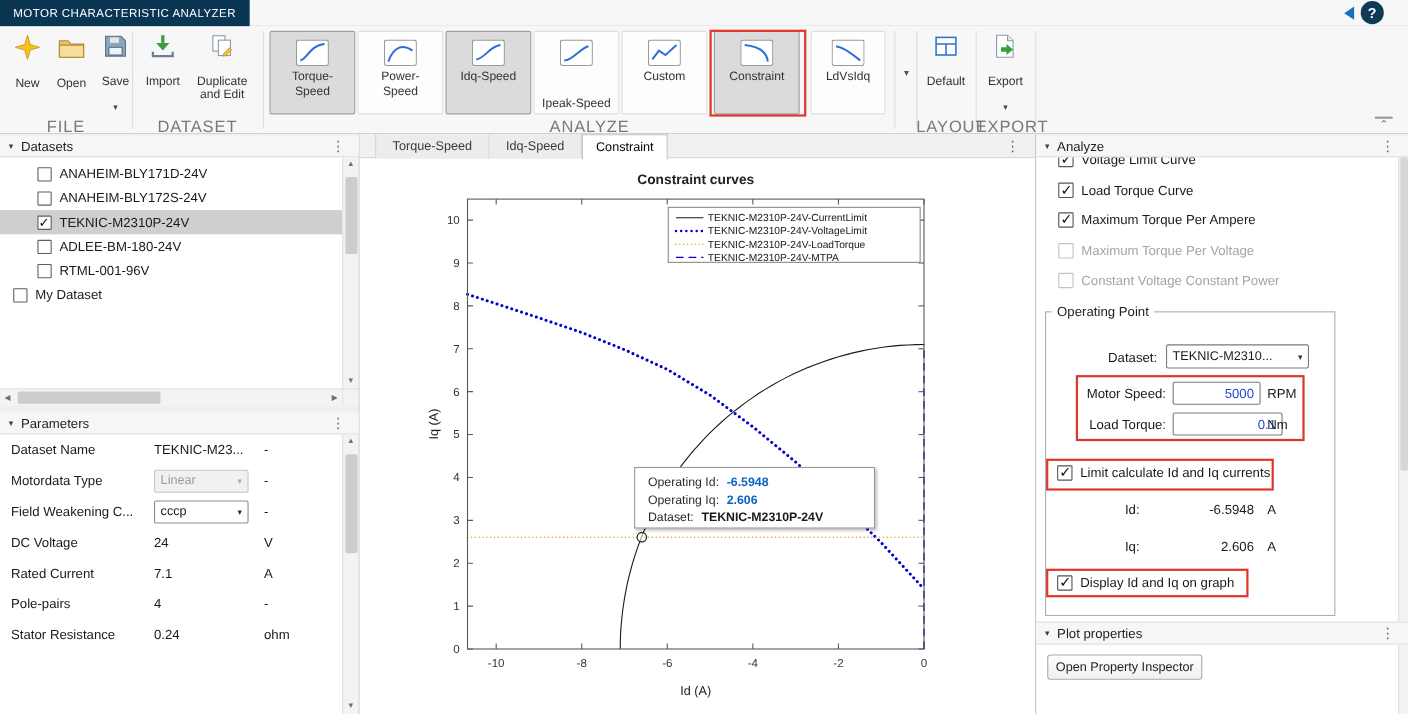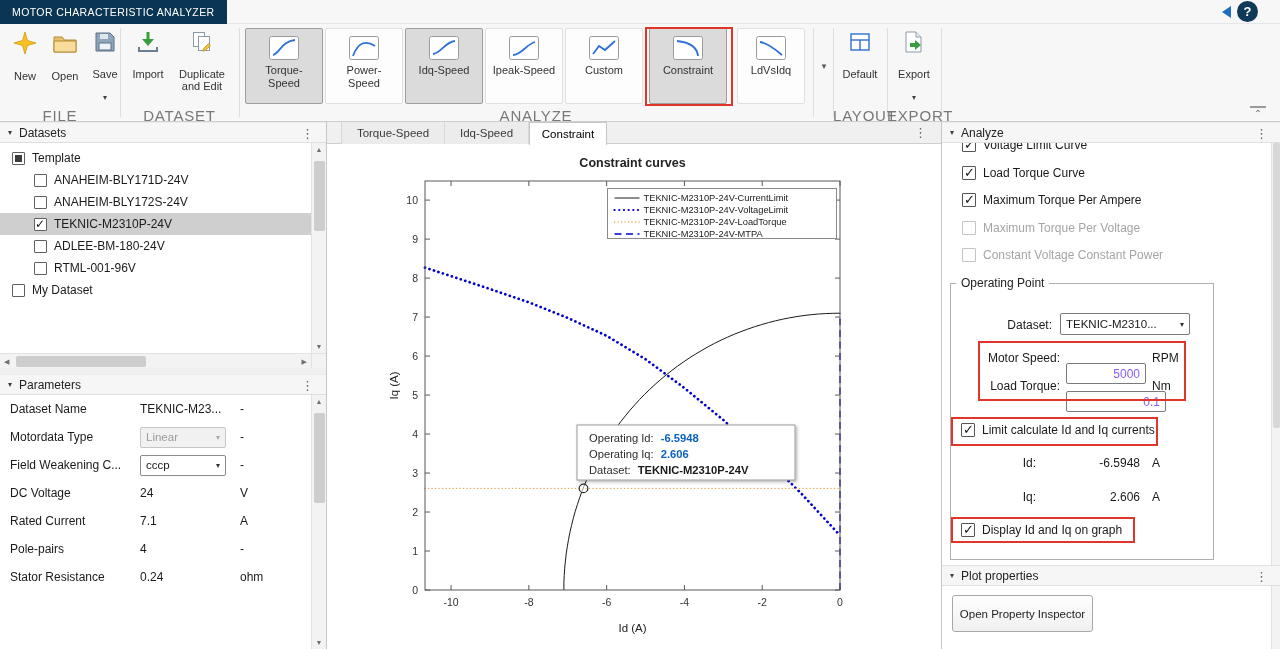--- a/index.html
+++ b/index.html
@@ -85,21 +85,21 @@
   .cb14 .glyph{display:none;position:absolute;left:1px;top:-2px;font-size:13px;font-weight:bold;color:#111;}
   .cb-row.checked .cb14 .glyph{display:block;}
   .cb-row.disabled{color:#a5a5a5;cursor:default;}
   .cb-row.disabled .cb14{border-color:#c4c4c4;}
   .group-box{position:absolute;left:950px;top:283px;width:264px;height:277px;border:1px solid #aeaeae;}
   .group-title{position:absolute;left:956px;top:276px;background:#fff;padding:0 5px;font-size:12px;color:#222;z-index:2;}
   .rlabel{position:absolute;font-size:12px;color:#1a1a1a;text-align:right;}
   .rvalue{position:absolute;font-size:12px;color:#1a1a1a;text-align:right;}
   .runit{position:absolute;font-size:12px;color:#1a1a1a;}
   .tinput{position:absolute;height:21px;border:1px solid #7b7b7b;border-radius:2px;background:#fff;font-size:12px;
-          text-align:right;padding:0 5px;font-family:inherit;color:#8b5cf6;margin-top:16px;}
+          text-align:right;padding:0 5px;font-family:inherit;color:#1d4ed8;}
   .ddl{position:absolute;display:flex;align-items:center;border:1px solid #7b7b7b;border-radius:2px;background:#fff;
           font-size:11.5px;padding:0 5px;height:22px;cursor:pointer;}
   .ddl .txt{white-space:nowrap;overflow:hidden;}
   .ddl .caret{margin-left:auto;font-size:8px;color:#333;padding-left:4px;}
   .pbtn{position:absolute;display:flex;align-items:center;justify-content:center;border:1px solid #a8a8a8;border-radius:3px;
           background:linear-gradient(#fefefe,#f0f0f0);font-size:11.5px;color:#222;cursor:pointer;}
   .pp-head{border-top:1px solid #e2e2e2;}
 
   
   .anno{position:absolute;border:2px solid #e0352b;z-index:40;pointer-events:none;}
@@ -185,21 +185,21 @@
     <div class="gal selected" style="left:405px;">
       <svg width="30" height="24" viewBox="0 0 30 24">
         <rect x="0.5" y="0.5" width="29" height="23" rx="2" fill="#fff" stroke="#9a9a9a"></rect>
         <path d="M4 18 C 12 17, 16 6, 26 5" fill="none" stroke="#2f6fd6" stroke-width="1.8"></path>
       </svg>
       <div class="lbl">
           <div>Idq-Speed</div>
           <div></div>
         </div>
     </div>
-    <div class="gal" style="left:485px;">
+    <div class="gal" style="left:485px;gap:24px;">
       <svg width="30" height="24" viewBox="0 0 30 24">
         <rect x="0.5" y="0.5" width="29" height="23" rx="2" fill="#fff" stroke="#9a9a9a"></rect>
         <path d="M4 19 C 12 19, 18 8, 26 6" fill="none" stroke="#2f6fd6" stroke-width="1.8"></path>
       </svg>
       <div class="lbl">
           <div>Ipeak-Speed</div>
           <div></div>
         </div>
     </div>
     <div class="gal" style="left:565px;">
@@ -263,24 +263,20 @@
     <div class="collapse-strip">⌃</div>
   </div>
 
   <div class="phead" style="left:0;top:122px;width:326px;">
     <span class="tri">▾</span>
     <span class="ttl">Datasets</span>
     <span class="kebab">⋮</span>
   </div>
 
   <div class="ds-tree">
-    <div class="ds-row d0 indeterminate">
-      <span class="cb"></span>
-      <span>Template</span>
-    </div>
     <div class="ds-row d1">
       <span class="cb"></span>
       <span>ANAHEIM-BLY171D-24V</span>
     </div>
     <div class="ds-row d1">
       <span class="cb"></span>
       <span>ANAHEIM-BLY172S-24V</span>
     </div>
     <div class="ds-row d1 checked selected">
       <span class="cb">
@@ -541,21 +537,21 @@
         <span class="glyph">✓</span>
       </span>
     <span>Display Id and Iq on graph</span>
   </div>
 
   <div class="phead pp-head" style="left:942px;top:565px;width:338px;">
     <span class="tri">▾</span>
     <span class="ttl">Plot properties</span>
     <span class="kebab">⋮</span>
   </div>
-  <div class="pbtn" style="left:952px;top:595px;width:141px;height:37px;">Open Property Inspector</div>
+  <div class="pbtn" style="left:952px;top:595px;width:141px;height:23px;">Open Property Inspector</div>
 
   <div class="sb sbv" style="left:1271px;top:143px;width:9px;height:506px;">
     <div class="thumb" style="left:1px;top:0;width:7px;height:285px;background:#d7d7d7;"></div>
   </div>
 
   <div class="anno" style="left:645px;top:27px;width:88px;height:79px;"></div>
   <div class="anno" style="left:978px;top:341px;width:208px;height:60px;"></div>
   <div class="anno" style="left:951px;top:417px;width:207px;height:29px;"></div>
   <div class="anno" style="left:951px;top:517px;width:184px;height:26px;"></div>
 

